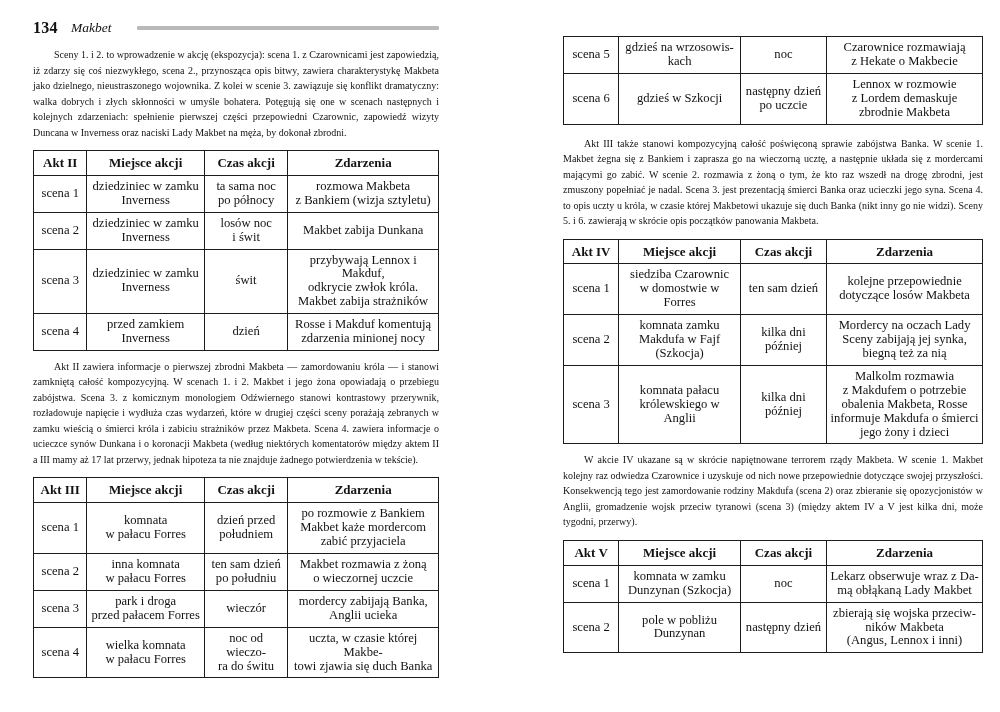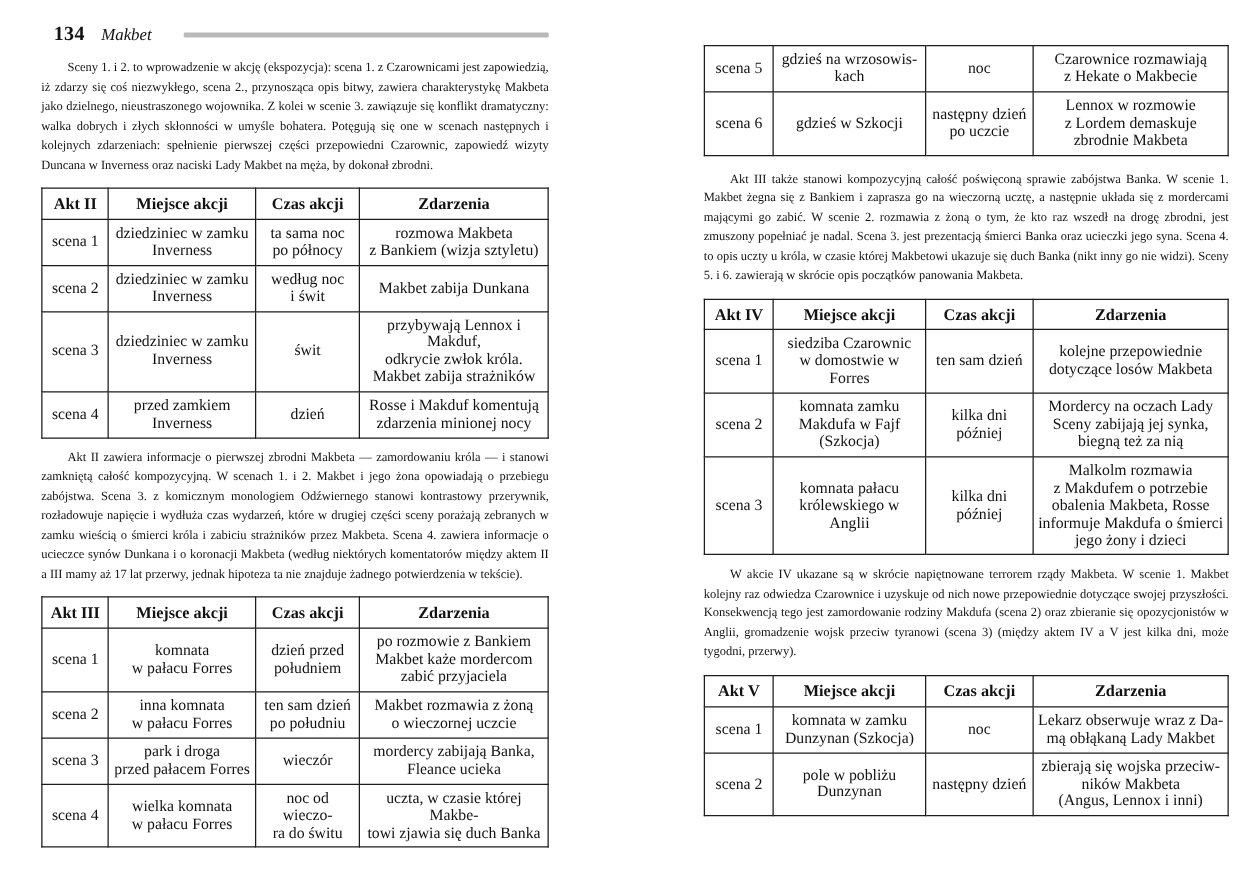--- a/index.html
+++ b/index.html
@@ -6,21 +6,21 @@
   body{
     width:1000px;height:712px;position:relative;overflow:hidden;
     background:#ffffff;color:#121212;
     font-family:"Liberation Serif", serif;
   }
   .page{position:absolute;top:20px;}
   #left-page{left:33px;width:406px;}
   #right-page{left:563px;width:420px;}
 
   .running-head{display:flex;align-items:center;height:16px;}
-  .running-head .pagenum{font-weight:bold;font-size:16px;letter-spacing:.3px;margin-left:10px;}
+  .running-head .pagenum{font-weight:bold;font-size:16px;letter-spacing:.3px;}
   .running-head .booktitle{font-style:italic;font-size:13.5px;font-family:Liberation Serif, serif;}
   .running-head .rule{flex:1;height:4px;background:#b9b9b9;border-radius:1px;}
   #left-page .pagenum{margin-right:13px;}
   #left-page .rule{margin-left:26px;}
   #right-page .booktitle{margin-left:14px;}
   #right-page .pagenum{margin-left:12px;}
 
   p.bodytext{
     margin:11px 0 8px;
     font-size:10px;line-height:15.5px;
@@ -78,21 +78,21 @@
 Inverness</td>
           <td>ta sama noc
 po północy</td>
           <td>rozmowa Makbeta
 z Bankiem (wizja sztyletu)</td>
         </tr>
         <tr>
           <td>scena 2</td>
           <td>dziedziniec w zamku
 Inverness</td>
-          <td>według noc
+          <td>losów noc
 i świt</td>
           <td>Makbet zabija Dunkana</td>
         </tr>
         <tr>
           <td>scena 3</td>
           <td>dziedziniec w zamku
 Inverness</td>
           <td>świt</td>
           <td>przybywają Lennox i Makduf,
 odkrycie zwłok króla.
@@ -145,21 +145,21 @@
 po południu</td>
           <td>Makbet rozmawia z żoną
 o wieczornej uczcie</td>
         </tr>
         <tr>
           <td>scena 3</td>
           <td>park i droga
 przed pałacem Forres</td>
           <td>wieczór</td>
           <td>mordercy zabijają Banka,
-Fleance ucieka</td>
+Anglii ucieka</td>
         </tr>
         <tr>
           <td>scena 4</td>
           <td>wielka komnata
 w pałacu Forres</td>
           <td>noc od wieczo-
 ra do świtu</td>
           <td>uczta, w czasie której Makbe-
 towi zjawia się duch Banka</td>
         </tr>

